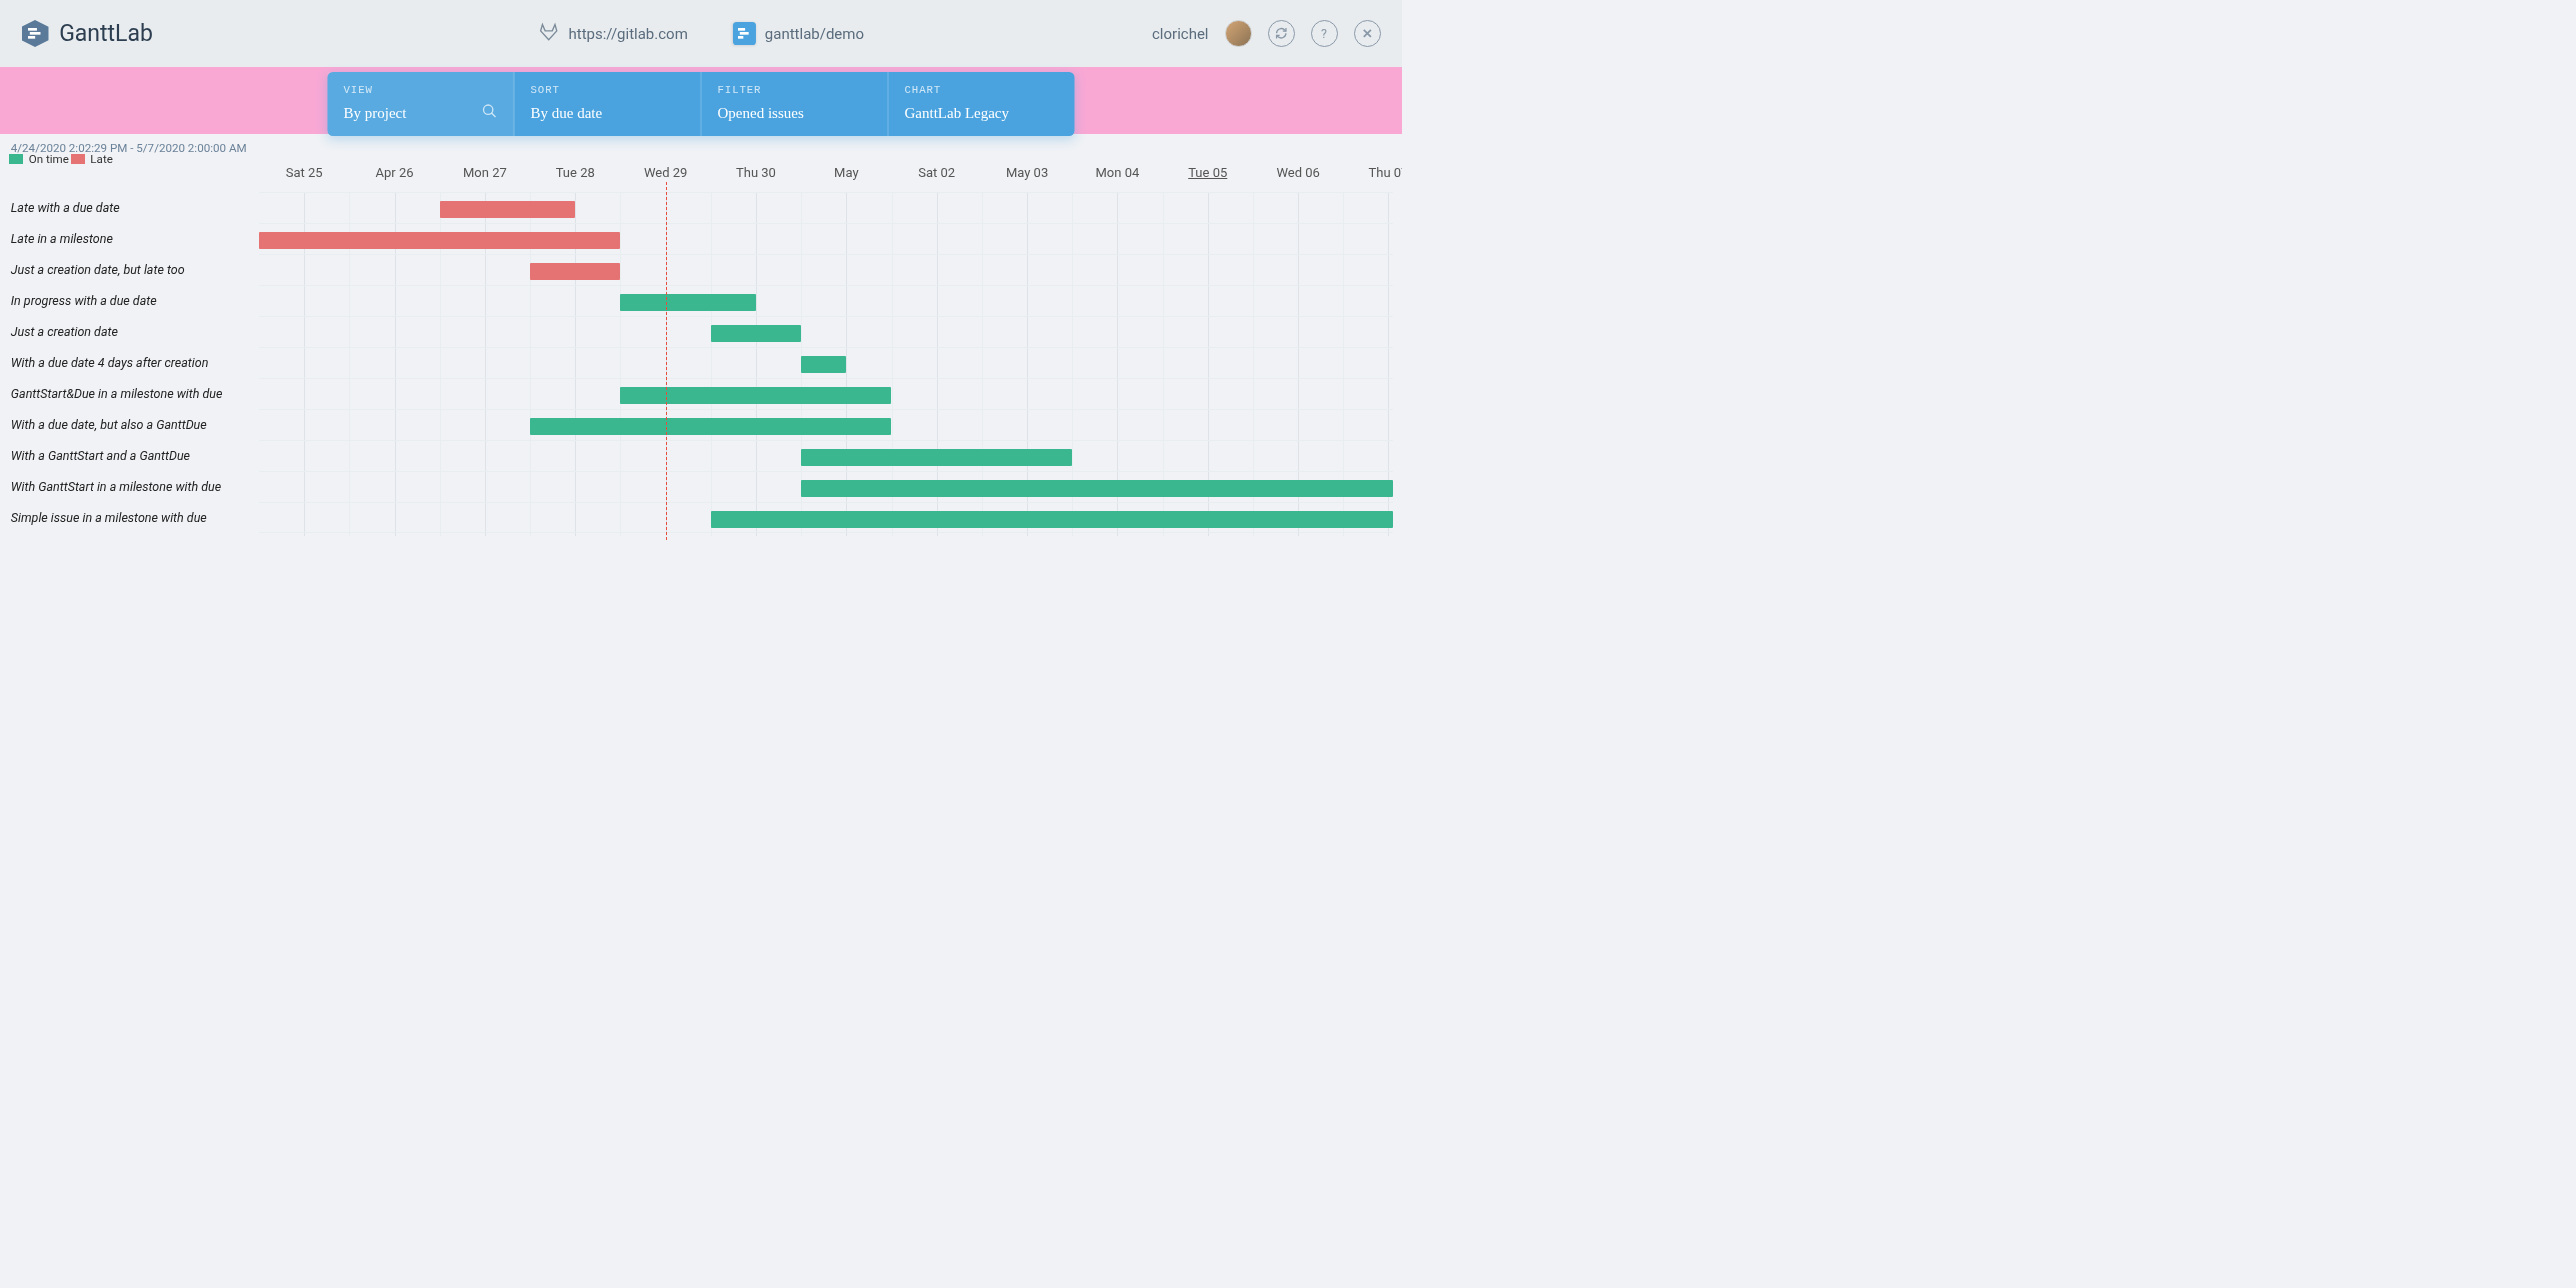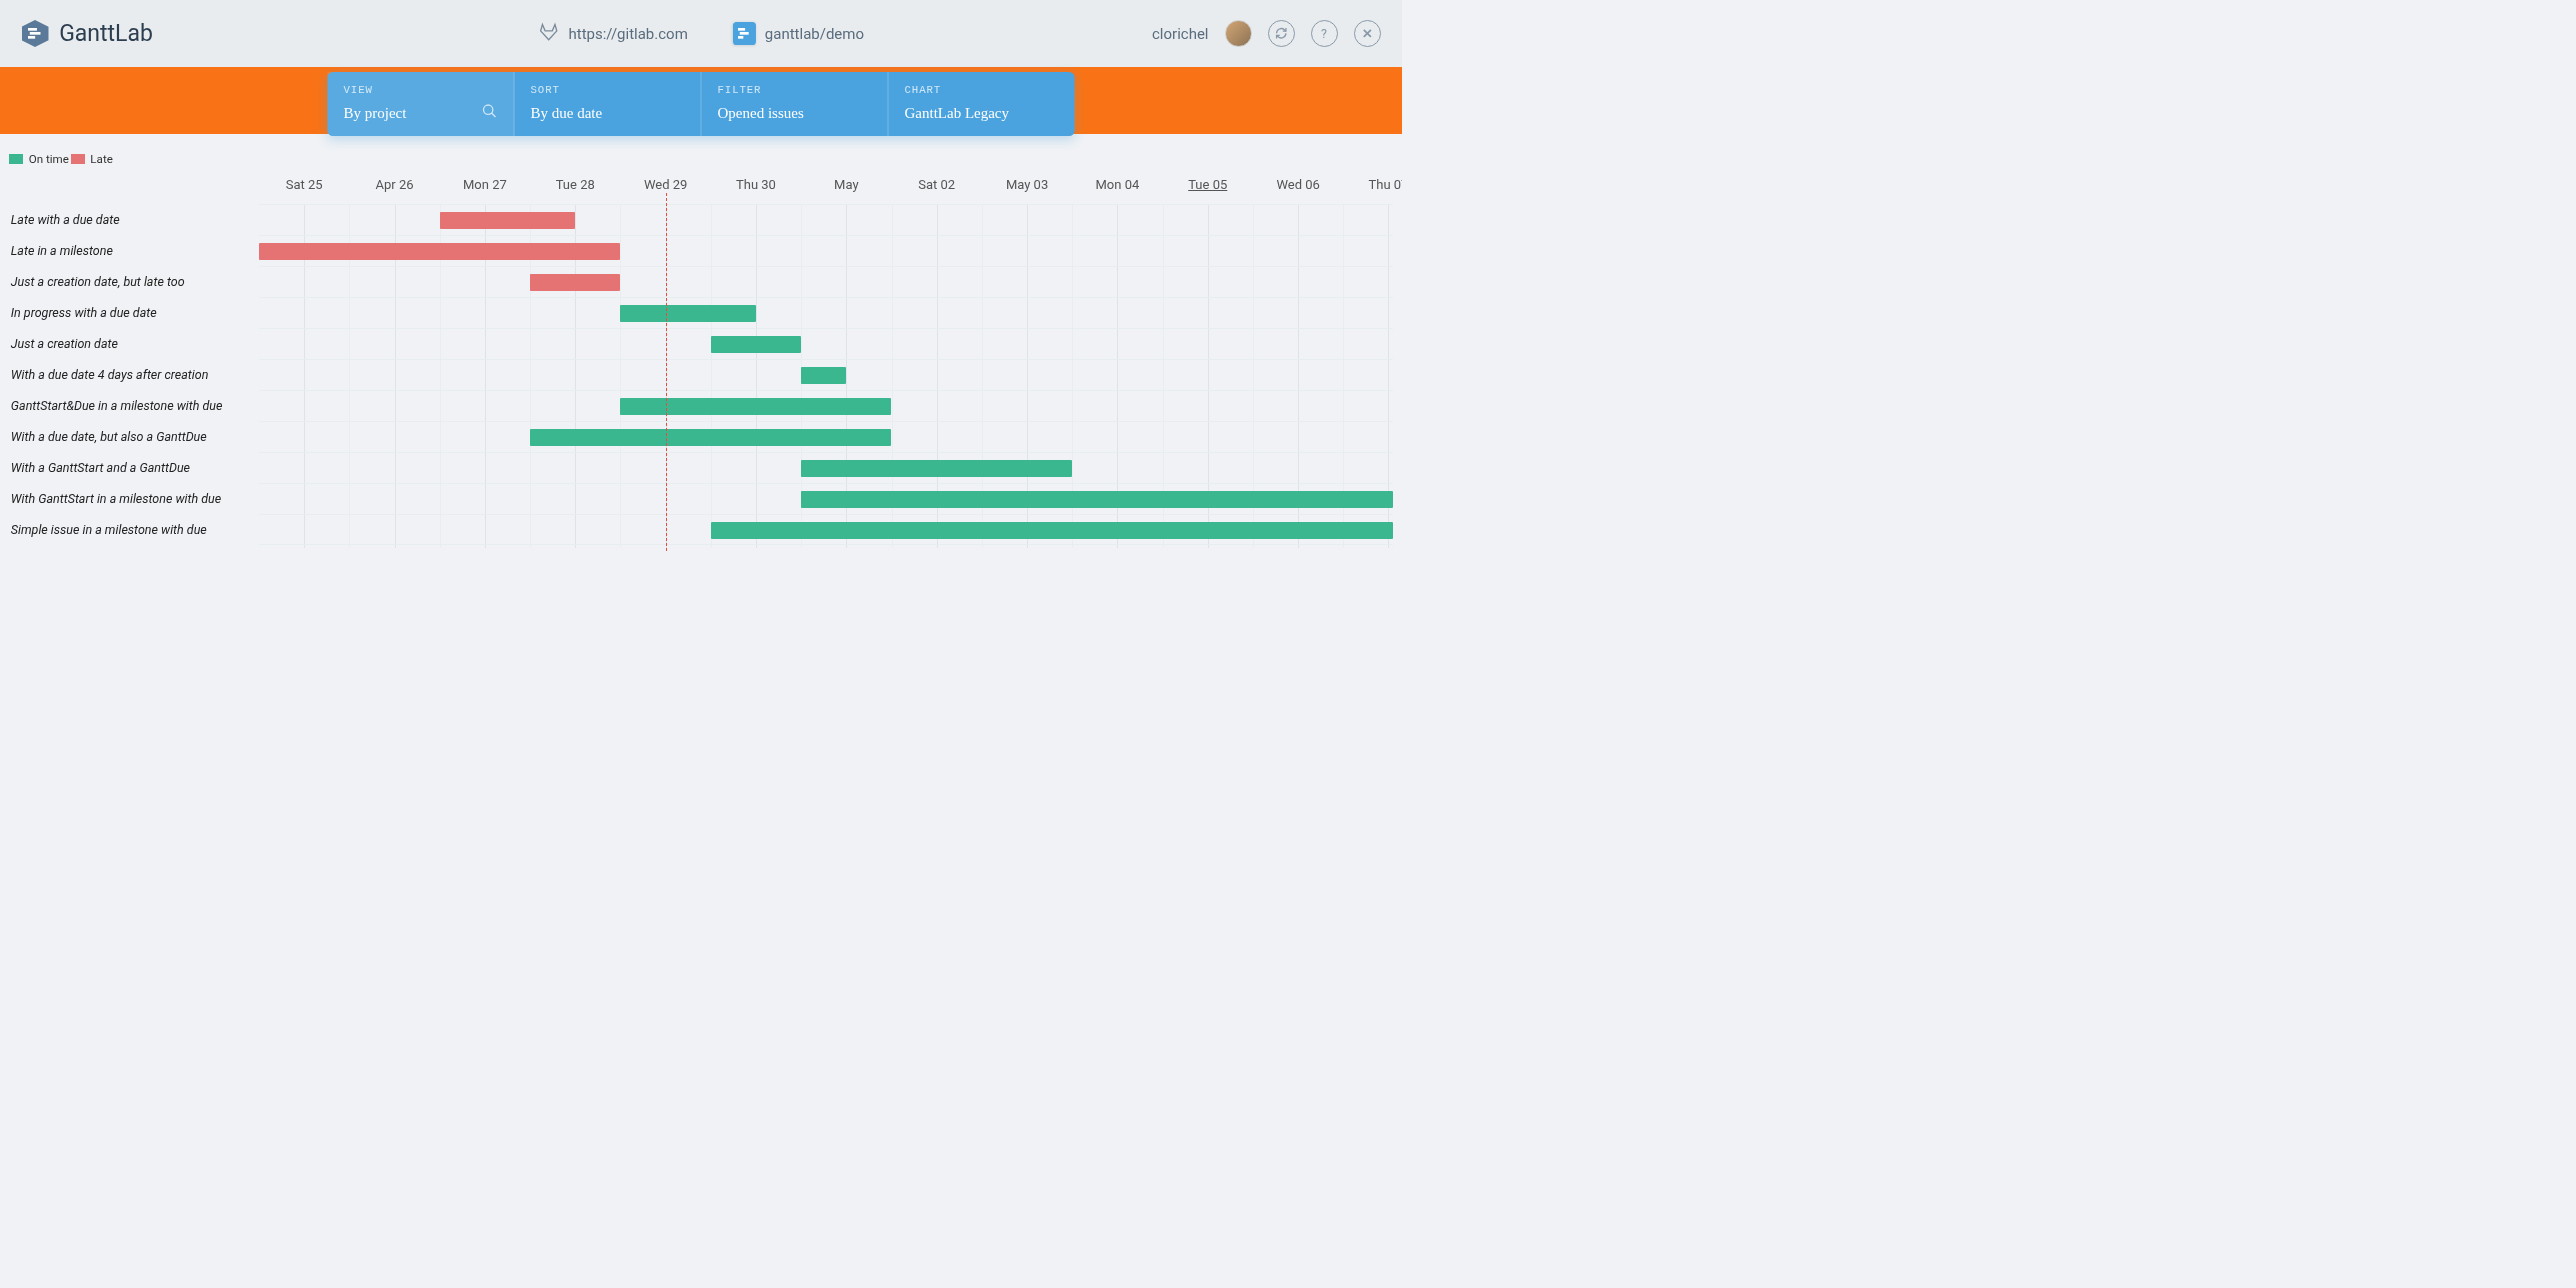--- a/index.html
+++ b/index.html
@@ -63,21 +63,21 @@
 .icon-btn {
   width: 27px; height: 27px;
   border: 1.8px solid #8a99a8;
   border-radius: 50%;
   display: flex; align-items: center; justify-content: center;
   color: #8a99a8;
   cursor: pointer;
   font-size: 12.5px;
 }
 .control-bar-wrap {
-  background: #f97316;
+  background: #f9a8d4;
   padding-bottom: 0;
   height: 67px;
   position: relative;
 }
 .control-bar {
   position: absolute;
   left: 50%;
   transform: translateX(-50%);
   top: 4.5px;
   width: 747px;
@@ -287,20 +287,21 @@
   <div class="legend">
     <div class="legend-item">
       <div class="legend-swatch" style="background:#3bb78f"></div>
       <span>On time</span>
     </div>
     <div class="legend-item">
       <div class="legend-swatch" style="background:#e57373"></div>
       <span>Late</span>
     </div>
   </div>
+  <div class="timestamp">4/24/2020 2:02:29 PM - 5/7/2020 2:00:00 AM</div>
 
   <div class="gantt-wrap">
     <div class="task-col" id="task-col">
         <div class="task-label">Late with a due date</div>
         <div class="task-label">Late in a milestone</div>
         <div class="task-label">Just a creation date, but late too</div>
         <div class="task-label">In progress with a due date</div>
         <div class="task-label">Just a creation date</div>
         <div class="task-label">With a due date 4 days after creation</div>
         <div class="task-label">GanttStart&amp;Due in a milestone with due</div>

